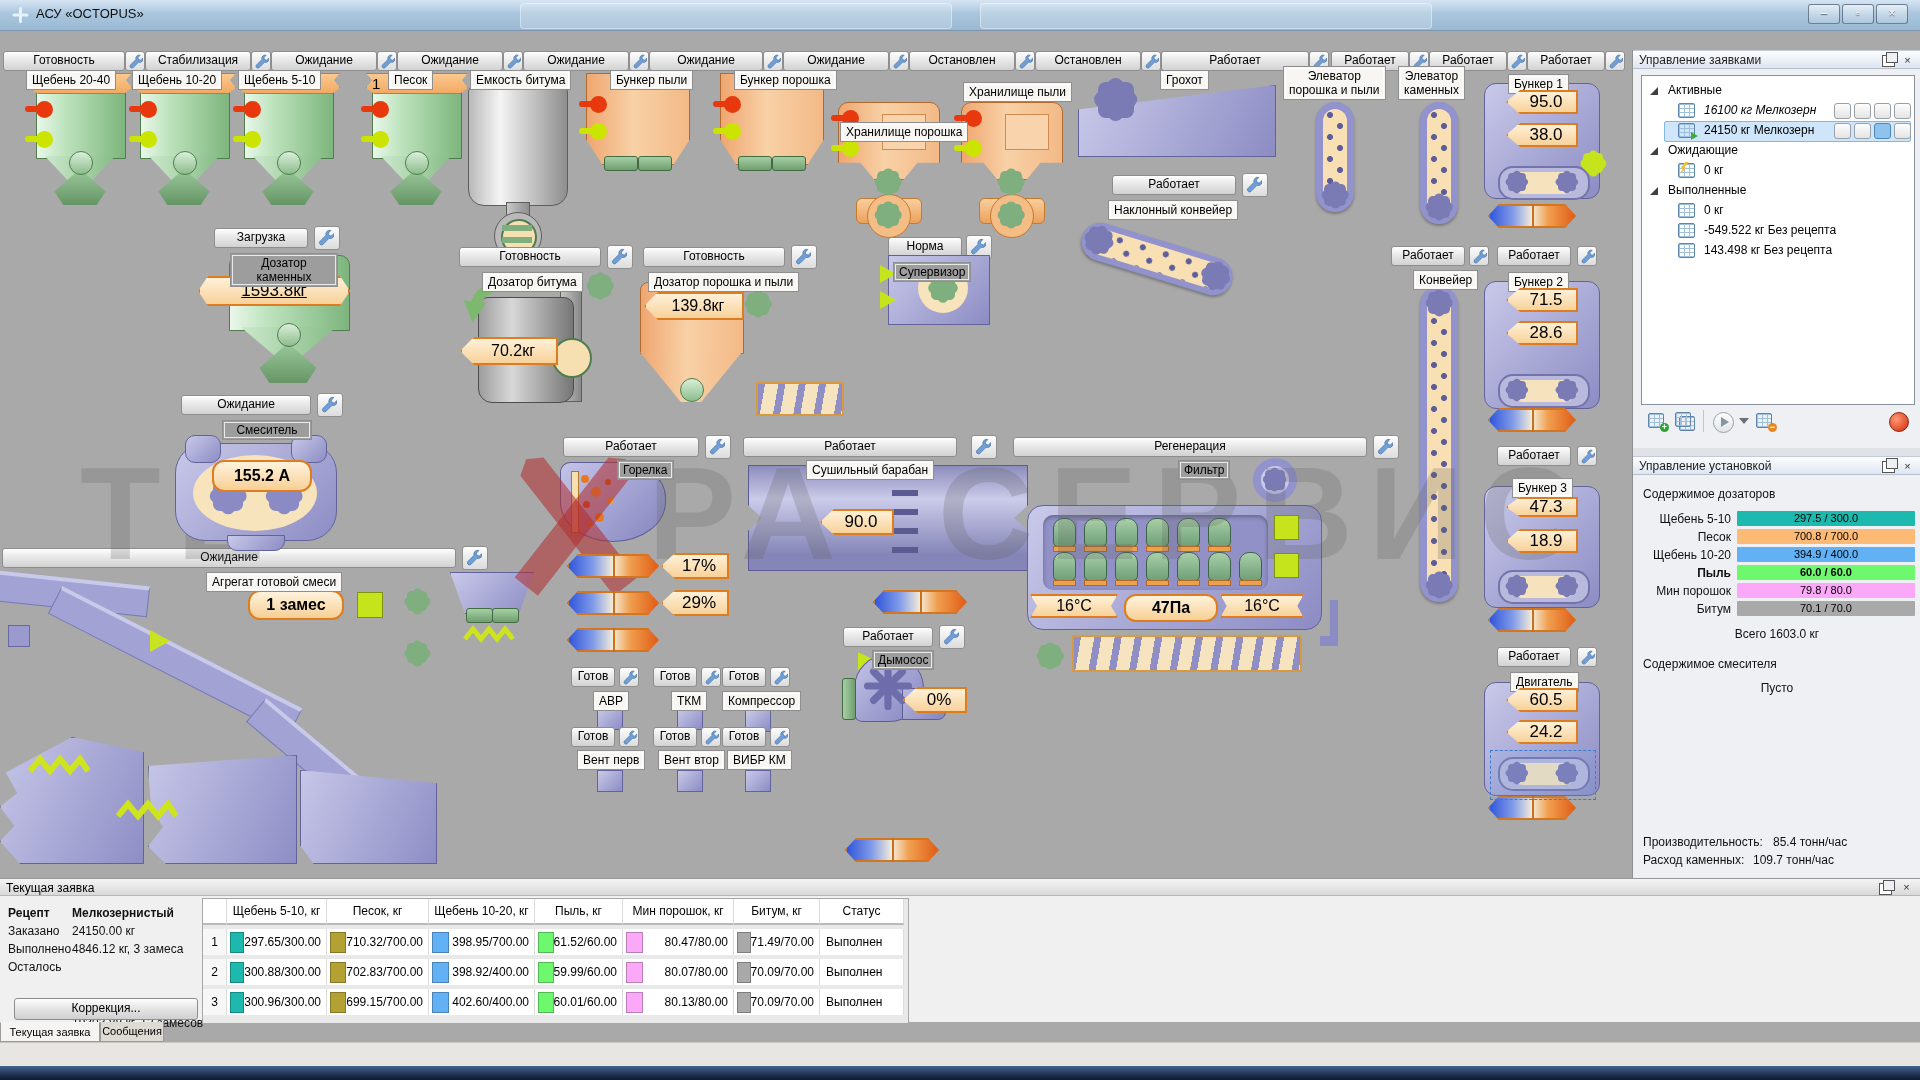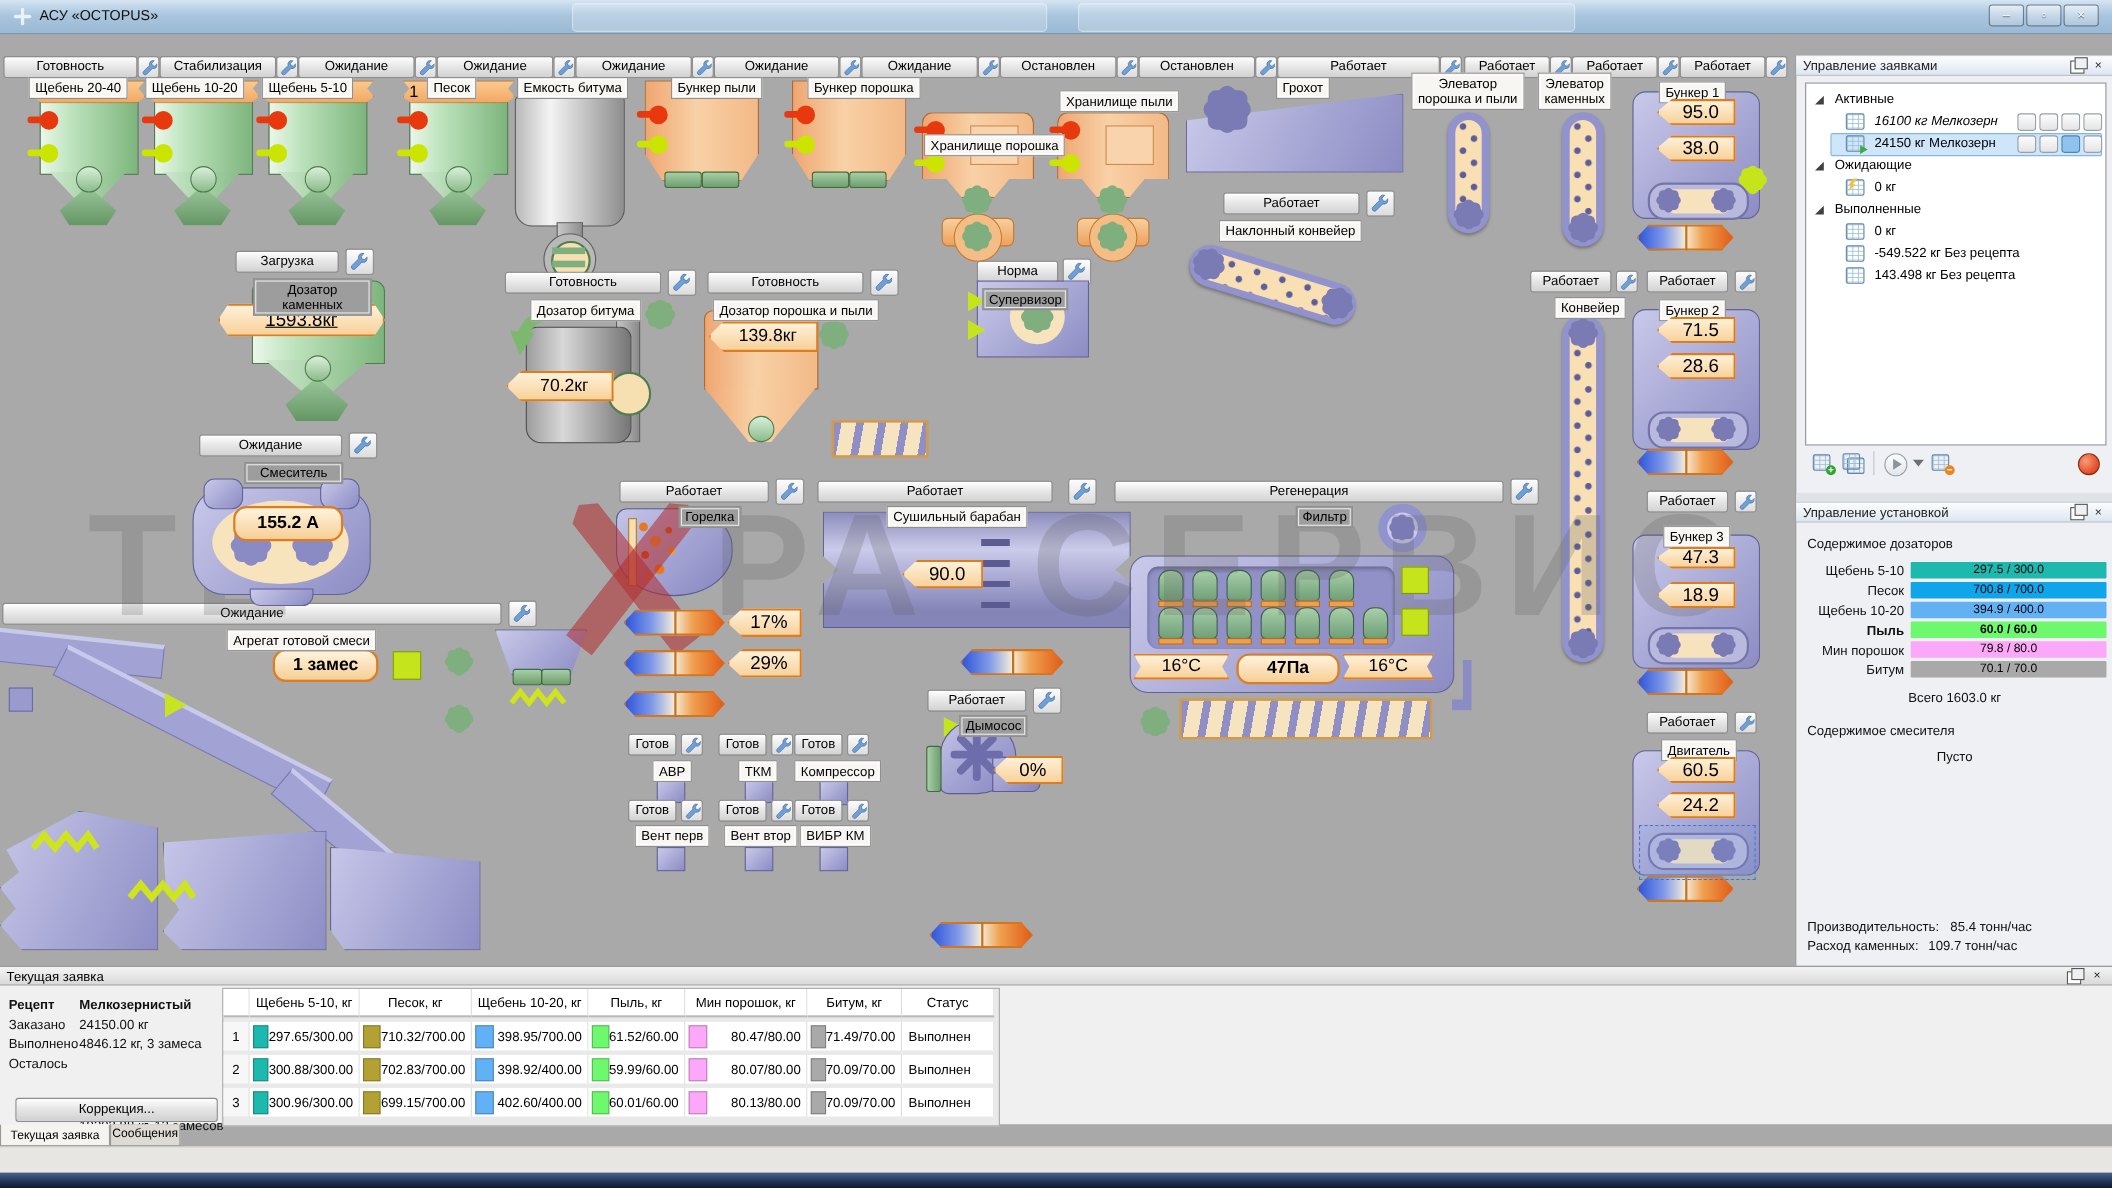--- a/index.html
+++ b/index.html
@@ -787,21 +787,21 @@
       <div class="hd-ico" style="right:8px;border:none;">×</div>
     </div>
     <div class="abs" style="left:0;top:425px;width:288px;height:403px;">
       <div class="rlabel" style="left:10px;top:12px;">Содержимое дозаторов</div>
       <div class="dbar-row" style="top:36px;">
         <div class="dbar-lab">Щебень 5-10</div>
         <div class="dbar" style="background:#1db8ae;">297.5 / 300.0</div>
       </div>
       <div class="dbar-row" style="top:54px;">
         <div class="dbar-lab">Песок</div>
-        <div class="dbar" style="background:#0ea5e9;">700.8 / 700.0</div>
+        <div class="dbar" style="background:#fdba74;">700.8 / 700.0</div>
       </div>
       <div class="dbar-row" style="top:72px;">
         <div class="dbar-lab">Щебень 10-20</div>
         <div class="dbar" style="background:#63b1f5;">394.9 / 400.0</div>
       </div>
       <div class="dbar-row" style="top:90px;font-weight:bold;">
         <div class="dbar-lab">Пыль</div>
         <div class="dbar" style="background:#6ef86e;">60.0 / 60.0</div>
       </div>
       <div class="dbar-row" style="top:108px;">

